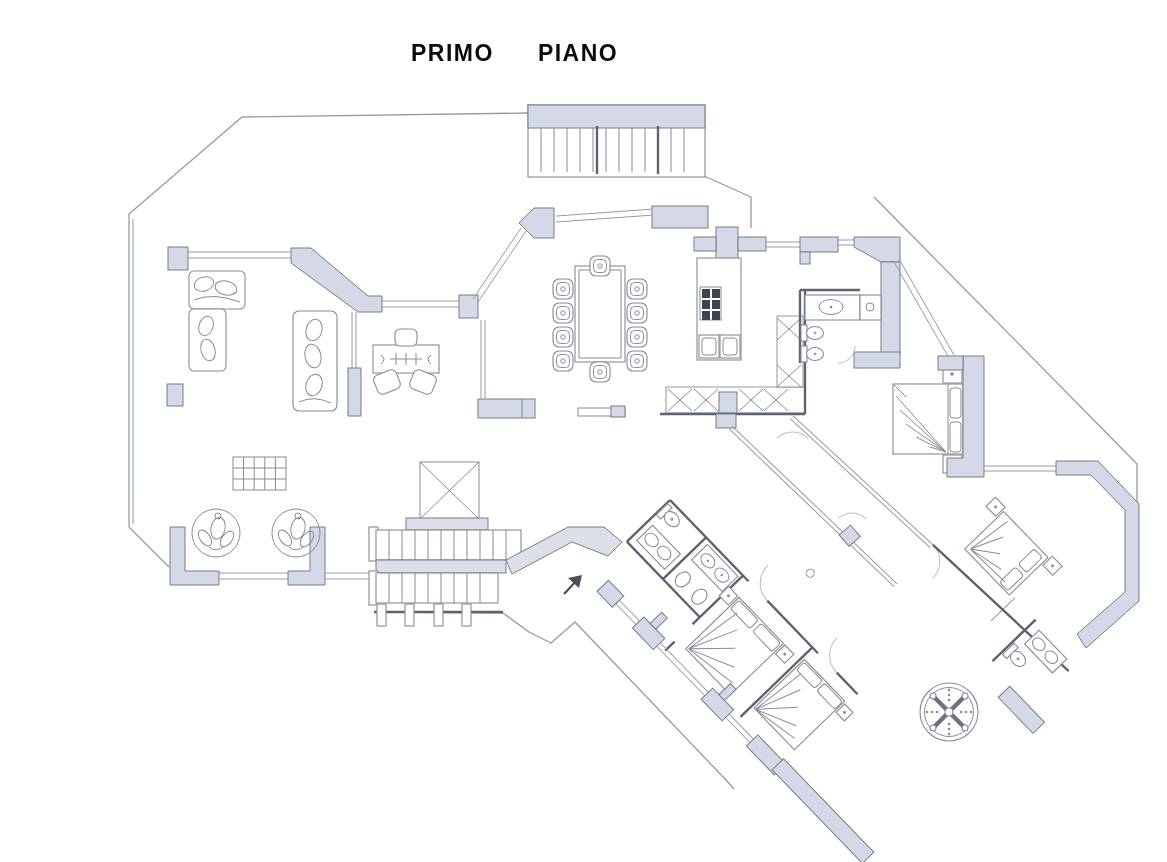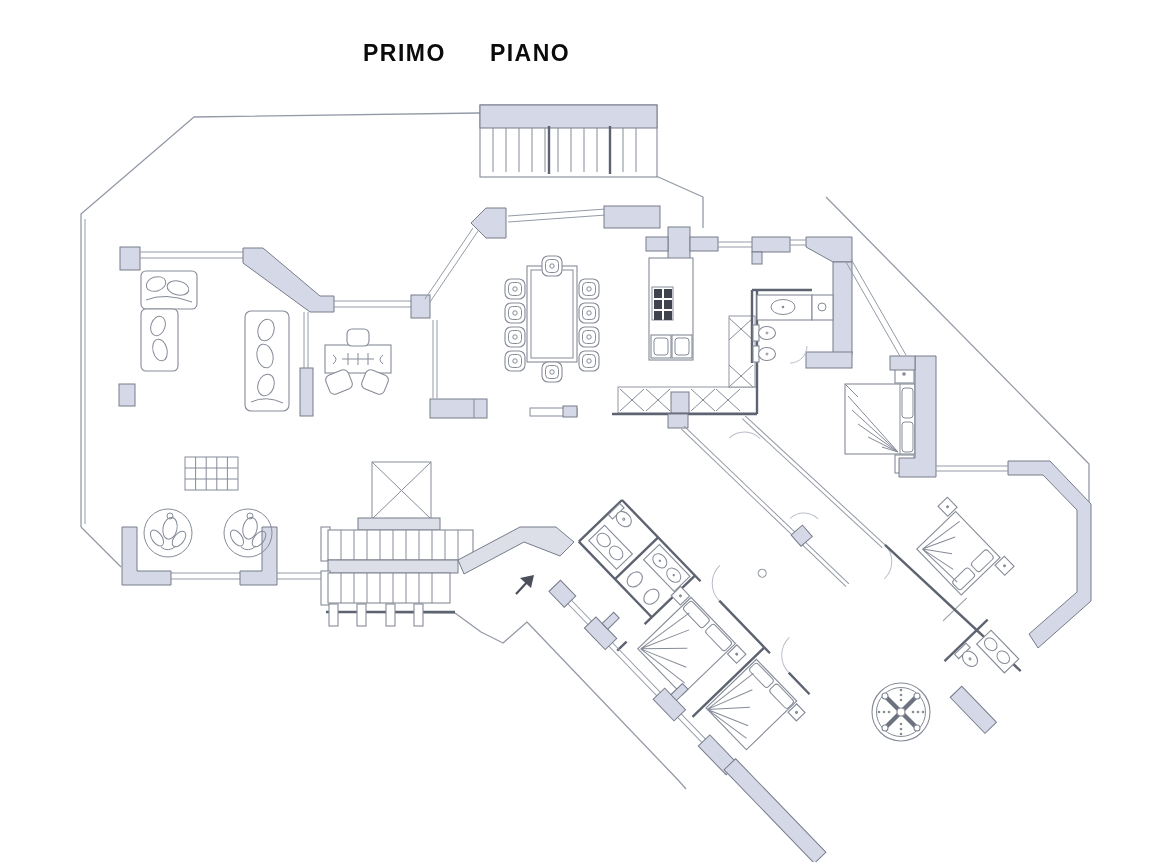--- a/index.html
+++ b/index.html
@@ -1,17 +1,17 @@
 <!DOCTYPE html>
 <html style="--background: #ffffff; --title: #0b0b0b; --wall: #d5d8e6; --wall_stroke: #767c8a; --thin_line: #949aa6; --dark_line: #5d6370; --furniture: #858b97; --stair_fill: #dcdee8; --arc: #b9bec9; --burner: #3f434d;"><head>
 <meta charset="utf-8">
 <style>
   html,body{margin:0;padding:0;background:#fff;width:1167px;height:862px;overflow:hidden;}
   #canvas{position:relative;width:923px;height:862px;background:var(--background,#fff);
-          font-family:"Liberation Sans",sans-serif;}
+          font-family:"Liberation Sans",sans-serif;margin-left:48px;}
   #plan-title{position:absolute;left:363px;top:40px;font-weight:bold;font-size:23px;
               letter-spacing:1.5px;color:var(--title,#0b0b0b);white-space:nowrap;}
   #plan-title .w2{margin-left:44px;}
   svg{position:absolute;left:0;top:0;}
   
   .t{fill:none;stroke:var(--thin_line,#949aa6);stroke-width:1.3;stroke-linejoin:round;}
   .t1{fill:none;stroke:var(--thin_line,#949aa6);stroke-width:1;}
   
   .w{fill:var(--wall,#d5d8e6);stroke:var(--wall_stroke,#767c8a);stroke-width:1;}
   .sf{fill:var(--stair_fill,#dcdee8);stroke:var(--wall_stroke,#767c8a);stroke-width:1;}

